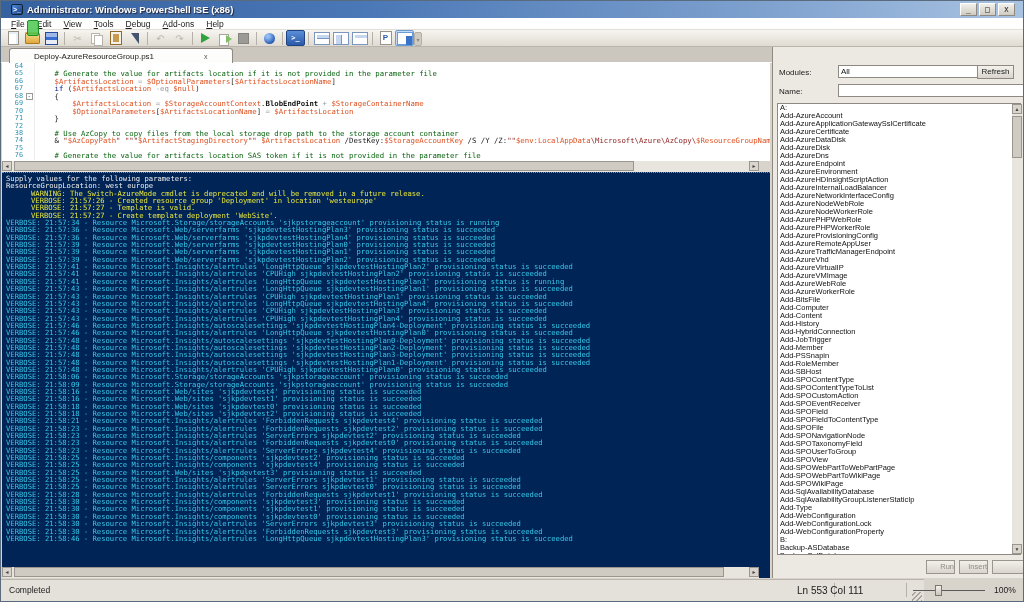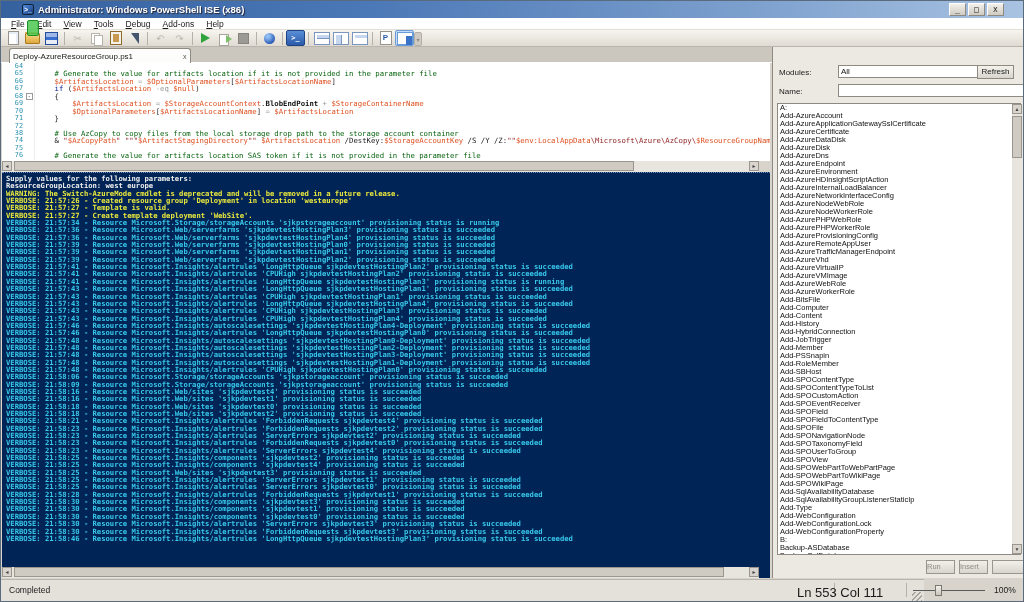--- a/index.html
+++ b/index.html
@@ -2,21 +2,21 @@
 <html><head>
 <meta charset="utf-8">
 <style>
   html,body{margin:0;padding:0;background:#444;}
   *{box-sizing:border-box;}
   #win{position:relative;width:1024px;height:602px;background:#D8D4CC;overflow:hidden;
        font-family:"Liberation Sans",sans-serif;border:1px solid #5A6B7D;}
   
   #titlebar{position:absolute;left:0;top:0;width:1024px;height:17px;
     background:linear-gradient(to right,#36619F 0%,#4A77B6 35%,#7FA2CF 75%,#A9C3E2 100%);
-    display:flex;align-items:center;padding:0 21px;}
+    display:flex;align-items:center;padding:0 10px;}
   #title-icon{width:12px;height:11px;background:linear-gradient(135deg,#4D8BE0,#1B3E7E);
     border:1px solid #123;border-radius:2px;color:#fff;font-size:7px;line-height:9px;text-align:center;font-weight:bold;}
   #title-text{color:#fff;font-size:9.5px;font-weight:bold;margin-left:4px;text-shadow:1px 1px 1px #223;flex:1;white-space:nowrap;}
   .wbtn{width:17px;height:13px;margin-left:2px;background:linear-gradient(#F2F0EA,#CFCBC2);
     border:1px solid #8E8A82;border-top-color:#FFF;border-left-color:#FFF;
     font-size:8px;line-height:11px;text-align:center;color:#222;font-family:"DejaVu Sans Mono",monospace;}
   
   #menubar{position:absolute;left:0;top:17px;width:1024px;height:12px;background:#ffffff;
     display:flex;align-items:center;padding-left:4px;border-bottom:1px solid #E2DFD7;}
   .menu-item{font-size:8.5px;color:#1a1a1a;padding:0 6px;white-space:nowrap;}
@@ -59,21 +59,21 @@
   .ic-showscript::before{content:"";width:14px;height:11px;background:#FFF;border:1px solid #6A9CD8;}
   .ic-showscript::after{content:"";position:absolute;width:6px;height:9px;background:#3A72C8;top:4.5px;left:10px;}
   .ic-overflow::before{content:"▾";font-size:6px;color:#8A877F;}
   .ic-overflow{width:8px;height:14px;background:#CFCBC2;border:1px solid #B3AFA6;align-self:flex-end;}
   
   #cursor-artifact{position:absolute;left:26px;top:19px;width:12px;height:16px;
     background:rgba(76,200,80,0.85);border:1px solid #1E8F28;border-radius:2px;z-index:50;}
   
   #tabrow{position:absolute;left:0;top:46px;width:1024px;height:16px;background:#CBC7BF;border-bottom:1px solid #FFF;}
   .tab{position:absolute;top:1px;height:15px;background:#FDFDFB;border:1px solid #8E8A82;border-bottom:none;
-    border-radius:3px 3px 0 0;display:flex;align-items:center;padding:0 3px;font-size:8px;color:#1a1a1a;white-space:nowrap;gap:45px;}
+    border-radius:3px 3px 0 0;display:flex;align-items:center;padding:0 24px;font-size:8px;color:#1a1a1a;white-space:nowrap;gap:45px;}
   .tab .tclose{margin-left:5px;color:#555;font-size:7px;}
   #panel-close{position:absolute;right:6px;top:3px;font-size:9px;color:#444;}
   
   #editor{position:absolute;left:1px;top:62px;width:768px;height:98px;background:#FFF;overflow:hidden;
     font-family:"DejaVu Sans Mono",monospace;}
   .cl{display:flex;height:7.45px;line-height:7.45px;white-space:pre;}
   .ln{width:24px;text-align:right;padding-right:3px;color:#2B91AF;font-size:6.8px;flex:none;}
   .foldcol{width:9px;flex:none;border-right:1px solid #ECECEC;position:relative;}
   .foldbox{position:absolute;left:0px;top:0.5px;width:6.5px;height:6.5px;border:1px solid #9A9A9A;background:#FFF;
     font-size:6px;line-height:4.5px;text-align:center;color:#444;}
@@ -83,45 +83,45 @@
   
   .sb{background:#E8E5DE;position:absolute;}
   .sb-btn{position:absolute;width:10px;height:10px;background:#D9D5CE;border:1px solid #9A968E;
     font-size:5px;color:#444;text-align:center;line-height:9px;}
   .sb-thumb{position:absolute;background:#CFCBC2;border:1px solid #9A968E;}
   #ed-vscroll{right:0;top:62px;width:11px;height:109px;}
   #ed-hscroll{left:1px;top:160px;width:757px;height:11px;}
   
   #console{position:absolute;left:1px;top:171px;width:768px;height:406px;background:#012456;
     border-top:1px dotted #6F8FBF;overflow:hidden;font-family:"DejaVu Sans Mono",monospace;}
-  #console-lines{position:absolute;left:4px;top:2px;right:14px;font-weight:bold;}
+  #console-lines{position:absolute;left:4px;top:2px;right:14px;}
   .conline{font-size:7.2px;line-height:7.34px;white-space:pre;}
-  .cw{color:#EDEDED;} .cy{color:#E8E83C;} .cc{color:#38C8EA;}
+  .cw{color:#EDEDED;} .cy{color:#E8E83C;margin-left:25px;} .cc{color:#38C8EA;}
   #con-vscroll{right:0;top:172px;width:11px;height:393px;}
   #con-hscroll{left:1px;top:566px;width:757px;height:11px;}
   
   #panel{position:absolute;left:771px;top:46px;width:252px;height:531px;background:#ECE9E2;border-left:1px solid #8E8A82;}
   .prow{position:absolute;left:6px;font-size:8px;color:#1a1a1a;}
   .field{position:absolute;background:#FFF;border:1px solid #8E8A82;height:13px;font-size:8px;color:#111;margin-left:19px;}
   #modules-dd{left:46px;top:18px;width:152px;}
   #dd-btn{position:absolute;right:0;top:0;width:12px;height:11px;background:#D9D5CE;border-left:1px solid #9A968E;
     font-size:5px;text-align:center;line-height:10px;color:#333;}
   #refresh-btn{position:absolute;left:204px;top:18px;width:37px;height:14px;background:linear-gradient(#F4F2EC,#D9D5CE);
     border:1px solid #8E8A82;font-size:8px;text-align:center;line-height:12px;color:#1a1a1a;}
   #name-input{left:46px;top:37px;width:200px;}
   #cmd-list{position:absolute;left:4px;top:56px;width:244px;height:452px;background:#FFF;border:1px solid #8E8A82;overflow:hidden;}
   .cmd-item{font-size:7.5px;line-height:8px;color:#111;padding-left:2px;white-space:nowrap;}
   #cmd-vscroll{position:absolute;right:1px;top:57px;width:11px;height:450px;background:#E8E5DE;}
   .pbtn{position:absolute;top:513px;width:29px;height:14px;background:linear-gradient(#F2F0EA,#D9D5CE);
-    border:1px solid #9A968E;font-size:7.5px;color:#8F8D86;text-align:left;line-height:12px;}
+    border:1px solid #9A968E;font-size:7.5px;color:#8F8D86;text-align:right;line-height:12px;}
   
   #statusbar{position:absolute;left:0;top:578px;width:923px;height:24px;background:#E4E1DA;border-top:1px solid #B9B5AC;}
   #status-left{position:absolute;left:8px;top:5px;font-size:8.5px;color:#1a1a1a;}
   .vsep{position:absolute;width:1px;height:14px;top:3px;background:#B5B1A8;}
-  #status-pos{position:absolute;left:796px;top:5px;font-size:13px;color:#1a1a1a;}
+  #status-pos{position:absolute;left:796px;top:5px;font-size:10px;color:#1a1a1a;}
   #zoom-slider{position:absolute;left:912px;top:10px;width:72px;height:1px;background:#5A5A5A;}
   #zoom-thumb{position:absolute;left:22px;top:-5px;width:7px;height:11px;background:linear-gradient(#F2F0EA,#C9C5BC);border:1px solid #7A776F;}
   #status-zoom{position:absolute;left:993px;top:5px;font-size:8.5px;color:#1a1a1a;}
   #grip{position:absolute;right:2px;top:12px;width:10px;height:10px;
     background:repeating-linear-gradient(135deg,transparent 0 2px,#A8A49C 2px 3.5px);}
 </style>
 </head>
 <body>
 
 <div id="win">

